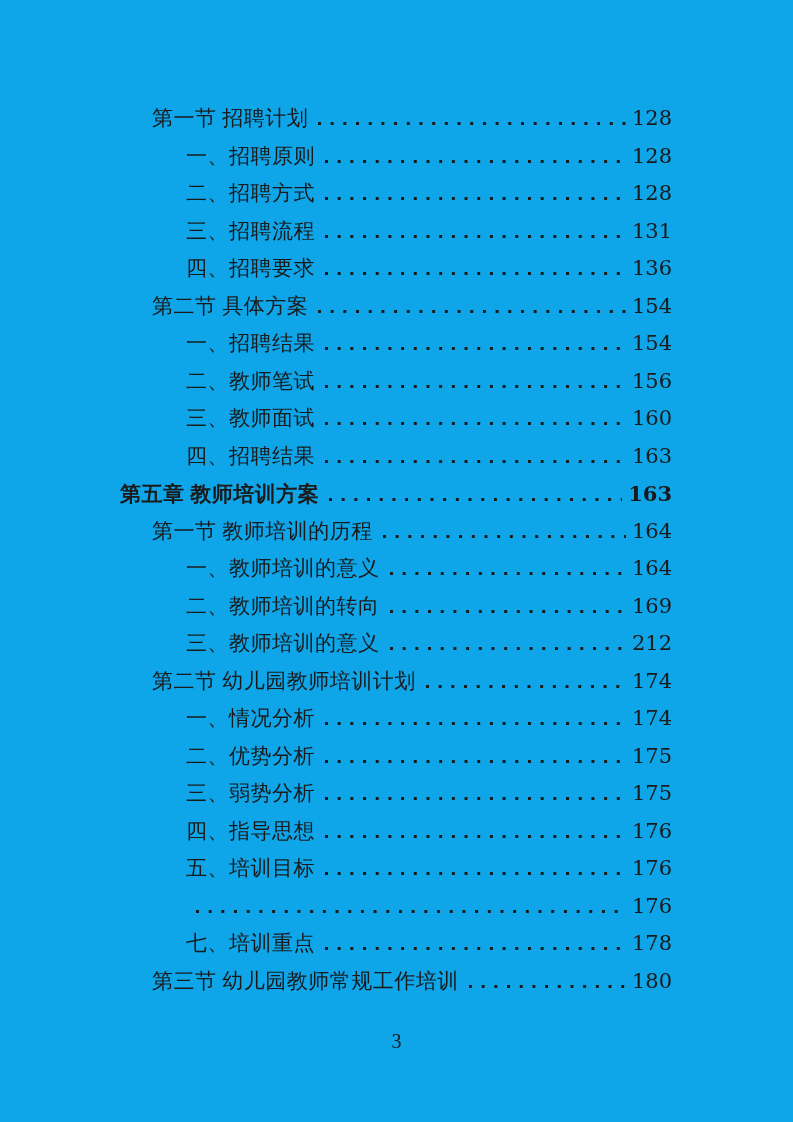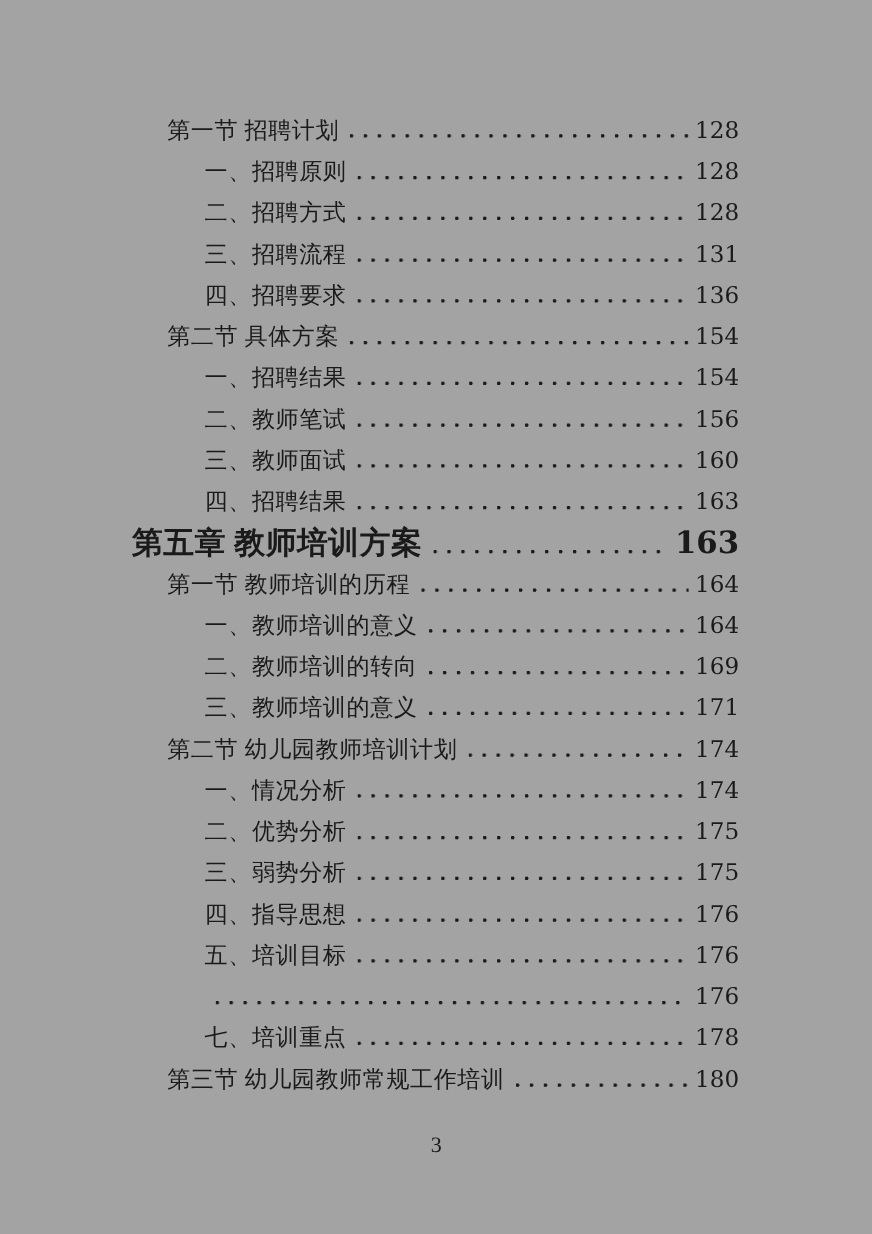--- a/index.html
+++ b/index.html
@@ -10,42 +10,42 @@
     background: #ffffff;
     font-family: "Liberation Serif", "DejaVu Serif", serif;
     color: #1a1a1a;
     overflow: hidden;
   }
 
   .page {
     position: relative;
     width: 793px;
     height: 1122px;
-    background: #a3a3a3;
+    background: #0ea5e9;
   }
 
   .toc {
     position: absolute;
     top: 100px;
     left: 120px;
     right: 121px;
   }
 
   .toc-row {
     display: flex;
     align-items: baseline;
     height: 37.5px;
     line-height: 37.5px;
     font-size: 21px;
     white-space: nowrap;
   }
 
   .toc-row.level-chapter {
     font-weight: bold;
-    font-size: 28px;
+    font-size: 21px;
     padding-left: 0;
   }
 
   .toc-row.level-section { padding-left: 32px; }
   .toc-row.level-item    { padding-left: 66px; }
 
   .toc-title { flex: 0 0 auto; letter-spacing: 0.5px; }
 
   .toc-dots {
     flex: 1 1 auto;
@@ -147,21 +147,21 @@
       <span class="toc-page">164</span>
     </div>
       <div class="toc-row level-item">
       <span class="toc-title">二、教师培训的转向</span>
       <span class="toc-dots"></span>
       <span class="toc-page">169</span>
     </div>
       <div class="toc-row level-item">
       <span class="toc-title">三、教师培训的意义</span>
       <span class="toc-dots"></span>
-      <span class="toc-page">171</span>
+      <span class="toc-page">212</span>
     </div>
       <div class="toc-row level-section">
       <span class="toc-title">第二节 幼儿园教师培训计划</span>
       <span class="toc-dots"></span>
       <span class="toc-page">174</span>
     </div>
       <div class="toc-row level-item">
       <span class="toc-title">一、情况分析</span>
       <span class="toc-dots"></span>
       <span class="toc-page">174</span>

